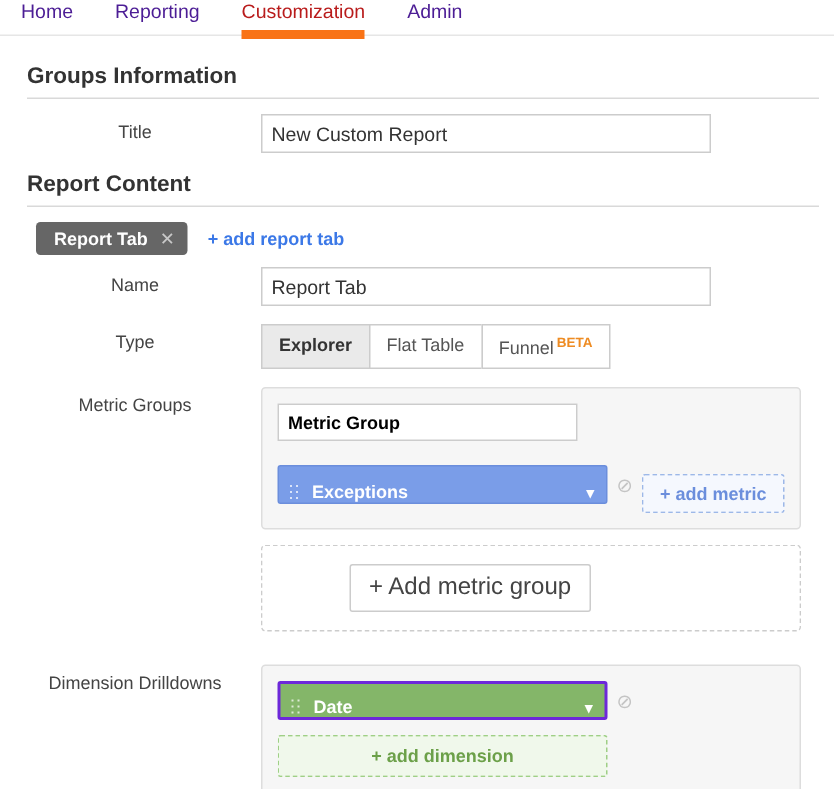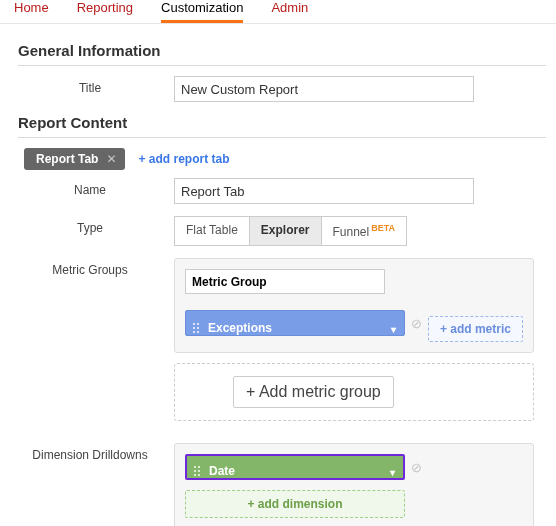--- a/index.html
+++ b/index.html
@@ -12,28 +12,28 @@
   }
   .topnav {
     display: flex;
     gap: 28px;
     padding: 0 14px 0 14px;
     border-bottom: 1px solid #e6e6e6;
     height: 24px;
     align-items: flex-start;
   }
   .topnav-item {
-    color: #b91c1c;
+    color: #4c1d95;
     font-size: 13px;
     padding-bottom: 6px;
     cursor: pointer;
   }
   .topnav-item.active {
-    color: #000000;
-    border-bottom: 3px solid #f97316;
+    color: #b91c1c;
+    border-bottom: 6px solid #f97316;
     padding-bottom: 5px;
   }
   .page {
     padding: 18px 0 0 18px;
   }
   h1.page-title {
     font-size: 20px;
     font-weight: bold;
     color: #222;
     margin-bottom: 18px;
@@ -215,21 +215,21 @@
 
 <div class="topnav">
   <div class="topnav-item">Home</div>
   <div class="topnav-item">Reporting</div>
   <div class="topnav-item active">Customization</div>
   <div class="topnav-item">Admin</div>
 </div>
 
 <div class="page">
 
-  <h2 class="section-title">General Information</h2>
+  <h2 class="section-title">Groups Information</h2>
   <div class="form-row">
     <div class="form-label">Title</div>
     <div class="form-field">
       <input class="text-input" type="text" value="New Custom Report" style="">
     </div>
   </div>
 
   <h2 class="section-title">Report Content</h2>
 
   <div class="pill-row" style="margin-left:6px;">
@@ -244,22 +244,22 @@
     <div class="form-label">Name</div>
     <div class="form-field">
       <input class="text-input" type="text" value="Report Tab" style="">
     </div>
   </div>
 
   <div class="form-row">
     <div class="form-label">Type</div>
     <div class="form-field">
       <div class="type-group">
+        <div class="type-btn selected">Explorer</div>
         <div class="type-btn">Flat Table</div>
-        <div class="type-btn selected">Explorer</div>
         <div class="type-btn">
           <span>Funnel</span><span class="beta">BETA</span>
         </div>
       </div>
     </div>
   </div>
 
   <div class="form-row">
     <div class="form-label">Metric Groups</div>
     <div class="form-field">

